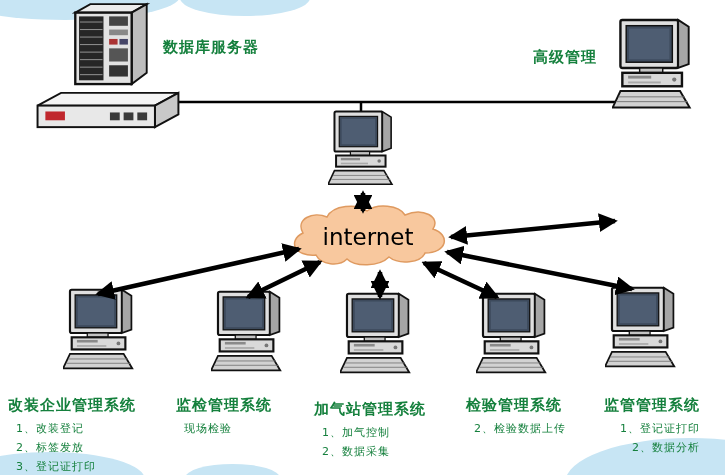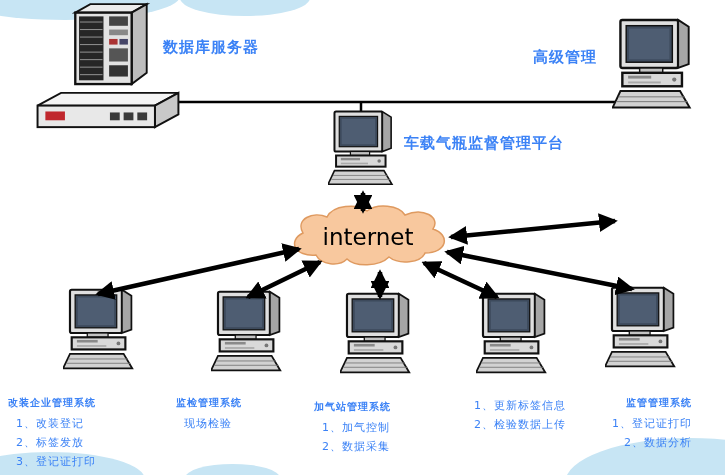--- a/index.html
+++ b/index.html
@@ -1,24 +1,24 @@
 <!DOCTYPE html>
 <html><head>
 <meta charset="utf-8">
 <style>
   html,body{margin:0;padding:0;background:#fff;}
   .canvas{
     position:relative;width:725px;height:475px;background:#ffffff;
-    overflow:hidden;font-family:"DejaVu Sans","Liberation Sans",sans-serif;color:#3b82f6;
+    overflow:hidden;font-family:"DejaVu Sans","Liberation Sans",sans-serif;color:#15803d;
   }
   .abs{position:absolute;}
   .sky{position:absolute;background:#c7e5f4;border-radius:50%;}
   .node-label{position:absolute;font-weight:bold;font-size:15px;white-space:nowrap;letter-spacing:1px;}
   .sys-block{position:absolute;white-space:nowrap;}
-  .sys-title{font-weight:bold;font-size:10px;letter-spacing:1px;margin-bottom:4px;}
+  .sys-title{font-weight:bold;font-size:15px;letter-spacing:1px;margin-bottom:4px;}
   .sys-item{font-size:11px;line-height:19px;padding-left:8px;letter-spacing:1px;}
   svg{display:block;}
   .layer{position:absolute;left:0;top:0;pointer-events:none;}
 </style>
 </head>
 <body>
 
 <svg width="0" height="0" style="position:absolute">
   <defs>
     <symbol id="sym-pc" viewBox="0 0 90 104">
@@ -92,21 +92,20 @@
     </svg>
   <div class="node-label" style="left:533px;top:48px;">高级管理</div>
 
   <svg class="abs" style="left:33px;top:88px;" width="148" height="45">
       <use href="#sym-router"></use>
     </svg>
 
   <svg class="abs" style="left:328px;top:110px;" width="72" height="83">
       <use href="#sym-pc"></use>
     </svg>
-  <div class="node-label" style="left:404px;top:134px;">车载气瓶监督管理平台</div>
 
   <svg class="abs" style="left:283px;top:203px;" width="170" height="68" viewBox="0 0 170 68">
     <path stroke="#df9a60" stroke-width="1.5" d="M 33,52 C 12,54 4,38 20,30 C 12,16 30,8 44,14 C 50,2 74,0 84,8 C 94,0 116,2 122,12 C 140,4 158,14 150,26 C 168,32 164,50 142,50 C 138,60 116,62 106,54 C 96,64 72,64 64,56 C 56,64 38,62 33,52 Z" fill="#f8c89e"></path>
     <text x="85" y="42" text-anchor="middle" font-size="23" fill="#000" font-family="DejaVu Sans, Liberation Sans, sans-serif">internet</text>
   </svg>
 
   <svg class="abs" style="left:63px;top:288px;" width="78" height="90">
       <use href="#sym-pc"></use>
     </svg>
   <svg class="abs" style="left:211px;top:290px;" width="78" height="90">
@@ -151,21 +150,21 @@
     <div class="sys-item">现场检验</div>
   </div>
 
   <div class="sys-block" style="left:314px;top:400px;">
     <div class="sys-title">加气站管理系统</div>
     <div class="sys-item">1、加气控制</div>
     <div class="sys-item">2、数据采集</div>
   </div>
 
   <div class="sys-block" style="left:466px;top:396px;">
-    <div class="sys-item">1、更新标签信息</div>
+    <div class="sys-title">检验管理系统</div>
     <div class="sys-item">2、检验数据上传</div>
   </div>
 
   <div class="sys-block" style="left:604px;top:396px;text-align:right;">
     <div class="sys-title">监管管理系统</div>
     <div class="sys-item">1、登记证打印</div>
     <div class="sys-item">2、数据分析</div>
   </div>
 
 </div>

